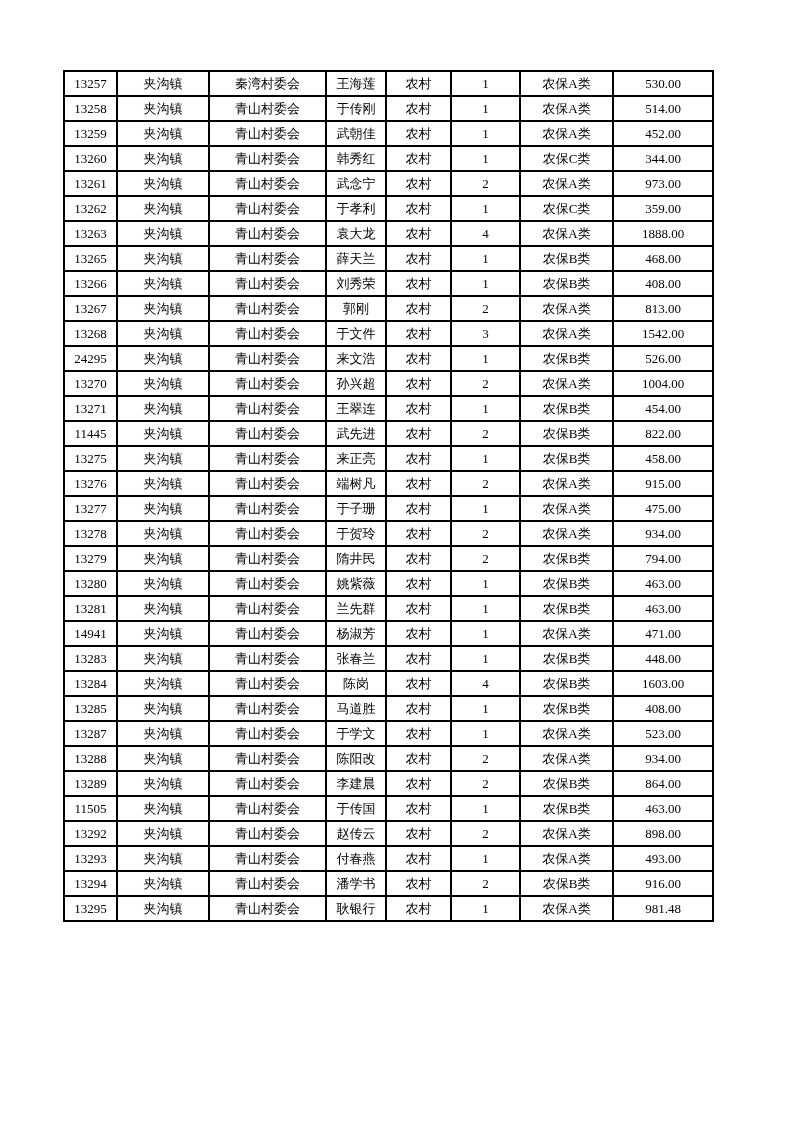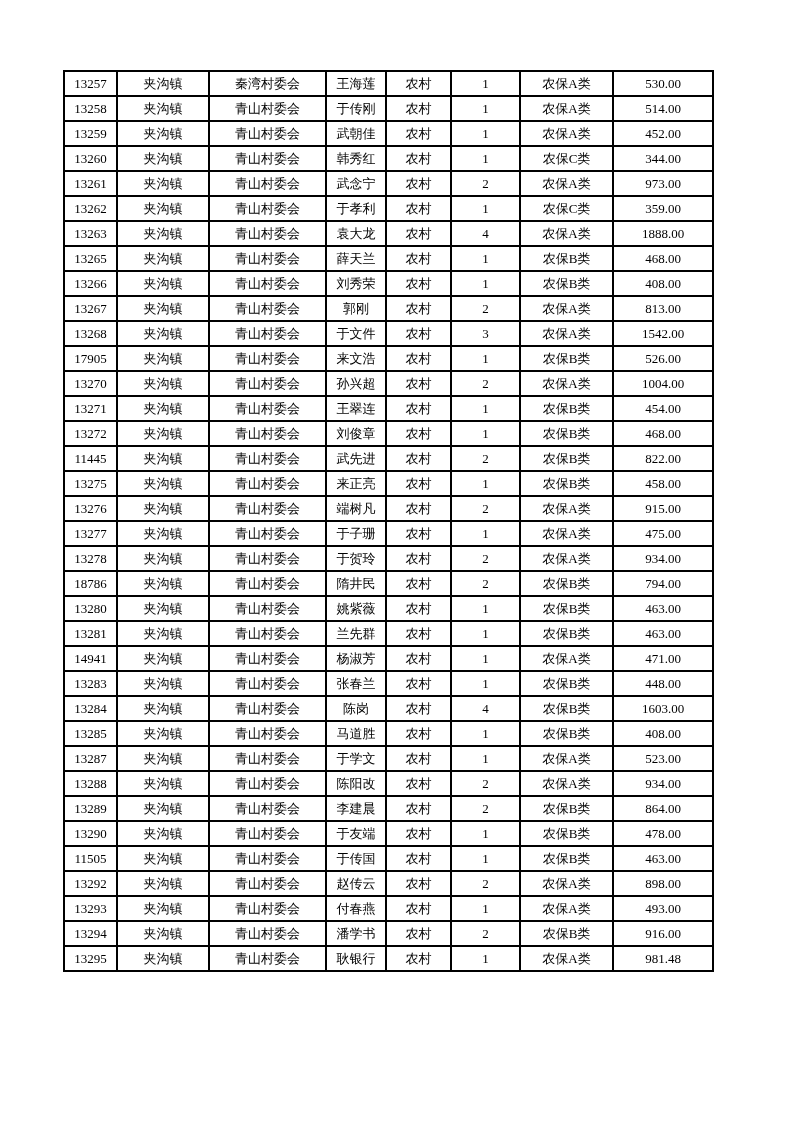--- a/index.html
+++ b/index.html
@@ -169,21 +169,21 @@
           <td>13268</td>
           <td>夹沟镇</td>
           <td>青山村委会</td>
           <td>于文件</td>
           <td>农村</td>
           <td>3</td>
           <td>农保A类</td>
           <td>1542.00</td>
         </tr>
         <tr>
-          <td>17905</td>
+          <td>24295</td>
           <td>夹沟镇</td>
           <td>青山村委会</td>
           <td>来文浩</td>
           <td>农村</td>
           <td>1</td>
           <td>农保B类</td>
           <td>526.00</td>
         </tr>
         <tr>
           <td>13270</td>
@@ -199,30 +199,20 @@
           <td>13271</td>
           <td>夹沟镇</td>
           <td>青山村委会</td>
           <td>王翠连</td>
           <td>农村</td>
           <td>1</td>
           <td>农保B类</td>
           <td>454.00</td>
         </tr>
         <tr>
-          <td>13272</td>
-          <td>夹沟镇</td>
-          <td>青山村委会</td>
-          <td>刘俊章</td>
-          <td>农村</td>
-          <td>1</td>
-          <td>农保B类</td>
-          <td>468.00</td>
-        </tr>
-        <tr>
           <td>11445</td>
           <td>夹沟镇</td>
           <td>青山村委会</td>
           <td>武先进</td>
           <td>农村</td>
           <td>2</td>
           <td>农保B类</td>
           <td>822.00</td>
         </tr>
         <tr>
@@ -259,21 +249,21 @@
           <td>13278</td>
           <td>夹沟镇</td>
           <td>青山村委会</td>
           <td>于贺玲</td>
           <td>农村</td>
           <td>2</td>
           <td>农保A类</td>
           <td>934.00</td>
         </tr>
         <tr>
-          <td>18786</td>
+          <td>13279</td>
           <td>夹沟镇</td>
           <td>青山村委会</td>
           <td>隋井民</td>
           <td>农村</td>
           <td>2</td>
           <td>农保B类</td>
           <td>794.00</td>
         </tr>
         <tr>
           <td>13280</td>
@@ -357,30 +347,20 @@
         </tr>
         <tr>
           <td>13289</td>
           <td>夹沟镇</td>
           <td>青山村委会</td>
           <td>李建晨</td>
           <td>农村</td>
           <td>2</td>
           <td>农保B类</td>
           <td>864.00</td>
-        </tr>
-        <tr>
-          <td>13290</td>
-          <td>夹沟镇</td>
-          <td>青山村委会</td>
-          <td>于友端</td>
-          <td>农村</td>
-          <td>1</td>
-          <td>农保B类</td>
-          <td>478.00</td>
         </tr>
         <tr>
           <td>11505</td>
           <td>夹沟镇</td>
           <td>青山村委会</td>
           <td>于传国</td>
           <td>农村</td>
           <td>1</td>
           <td>农保B类</td>
           <td>463.00</td>

